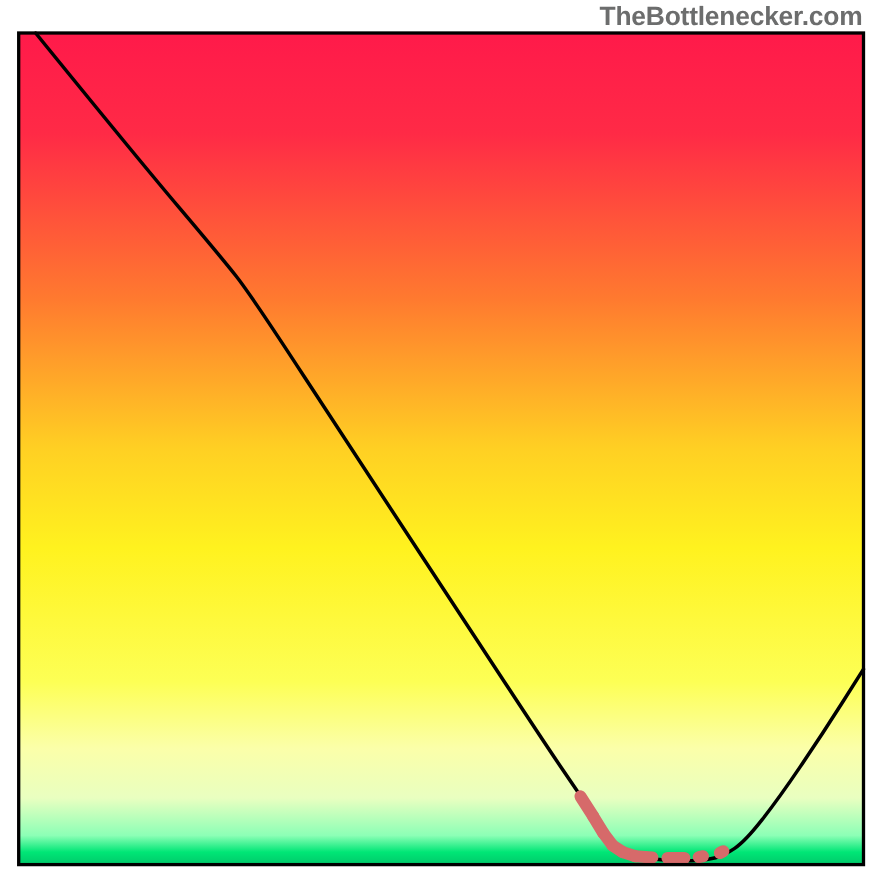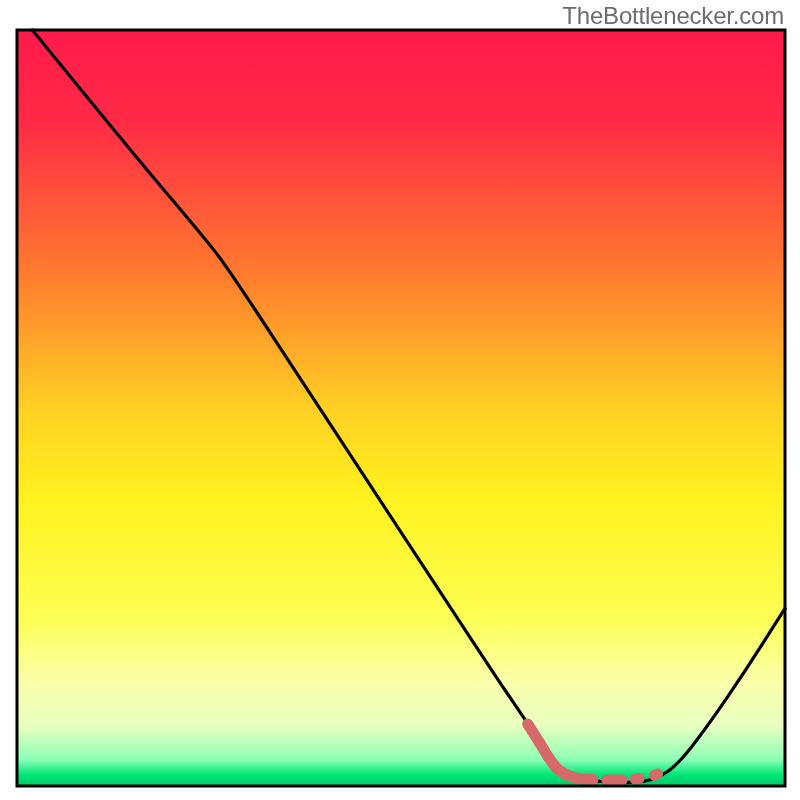--- a/index.html
+++ b/index.html
@@ -19,21 +19,21 @@
   #plot {
     position: absolute;
     left: 0;
     top: 0;
   }
   #watermark {
     position: absolute;
     top: 2px;
     right: 16px;
     font-size: 24px;
-    font-weight: 400;
+    font-weight: 700;
     color: #6c6d6d;
     letter-spacing: -0.2px;
   }
 </style>
 </head>
 <body>
 
 <div id="wrap">
   <svg id="plot" width="800" height="800">
       <defs>

